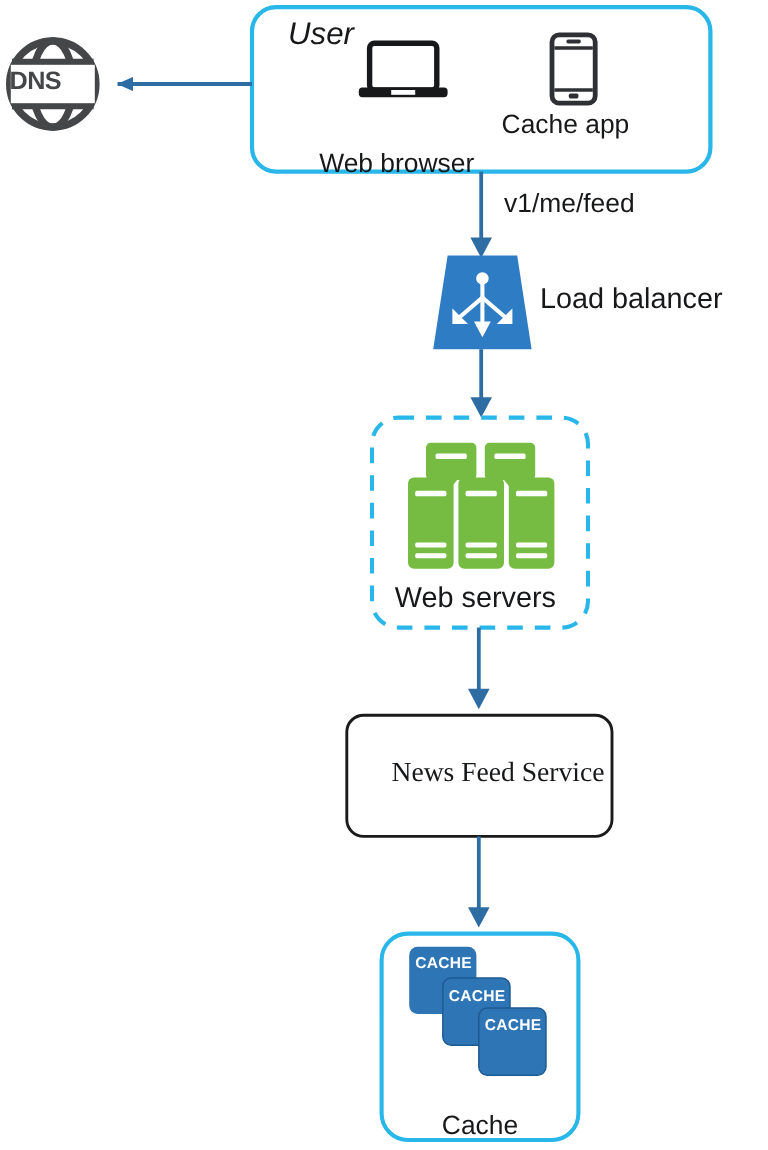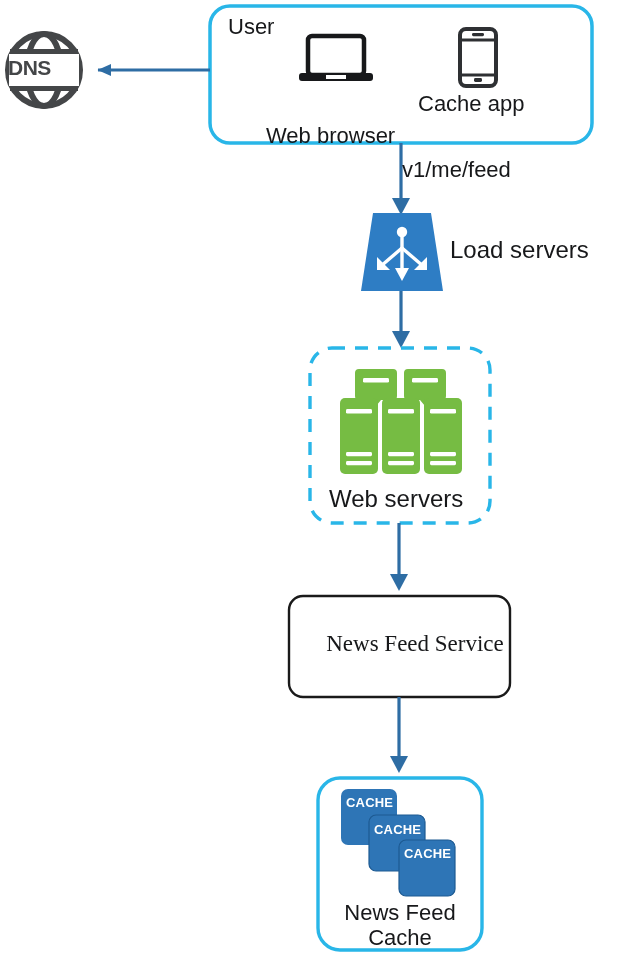--- a/index.html
+++ b/index.html
@@ -23,24 +23,24 @@
     height: 958px;
   }
   .lbl {
     position: absolute;
     color: #17181a;
     font-family: "Liberation Sans", sans-serif;
     white-space: pre;
     line-height: 1.15;
   }
   
-  #user-title        { left: 228px; top: 14px;  font-size: 22px; }
+  #user-title        { left: 240px; top: 14px;  font-size: 26px; font-style: italic; }
   #web-browser-label { left: 266px; top: 91px;  font-size: 22px; margin-top: 32px; }
   #mobile-app-label  { left: 418px; top: 91px;  font-size: 22px; }
-  #endpoint-label    { left: 402px; top: 157px; font-size: 22px; }
+  #endpoint-label    { left: 420px; top: 157px; font-size: 22px; }
   #lb-label          { left: 450px; top: 236px; font-size: 24px; }
   #web-servers-label { left: 329px; top: 485px; font-size: 24px; text-align: center; }
   #nfs-label {
     left: 290px; top: 631px; width: 250px;
     text-align: center; font-size: 23px;
     font-family: "Liberation Serif", serif;
   }
   #nfc-label {
     left: 315px; top: 900px; width: 170px;
     text-align: center; font-size: 22px;
@@ -165,21 +165,21 @@
     <rect x="369" y="815" width="56" height="56" rx="7" ry="7" fill="#2E75B6" stroke="#1d5a92" stroke-width="1.2"></rect>
     <rect x="399" y="840" width="56" height="56" rx="7" ry="7" fill="#2E75B6" stroke="#1d5a92" stroke-width="1.2"></rect>
   </g>
 </svg>
 
 <div class="lbl" id="dns-label">DNS</div>
 <div class="lbl" id="user-title">User</div>
 <div class="lbl" id="web-browser-label">Web browser</div>
 <div class="lbl" id="mobile-app-label">Cache app</div>
 <div class="lbl" id="endpoint-label">v1/me/feed</div>
-<div class="lbl" id="lb-label">Load servers</div>
+<div class="lbl" id="lb-label">Load balancer</div>
 <div class="lbl" id="web-servers-label">Web servers</div>
 <div class="lbl" id="nfs-label">News Feed Service</div>
 
-<div class="lbl" id="nfc-label"><span>News Feed</span><br><span>Cache</span></div>
+<div class="lbl" id="nfc-label"><br><span>Cache</span></div>
 
 <div class="cache-tag" id="cache-tag-0">CACHE</div>
 <div class="cache-tag" id="cache-tag-1">CACHE</div>
 <div class="cache-tag" id="cache-tag-2">CACHE</div>
 
 </body></html>

